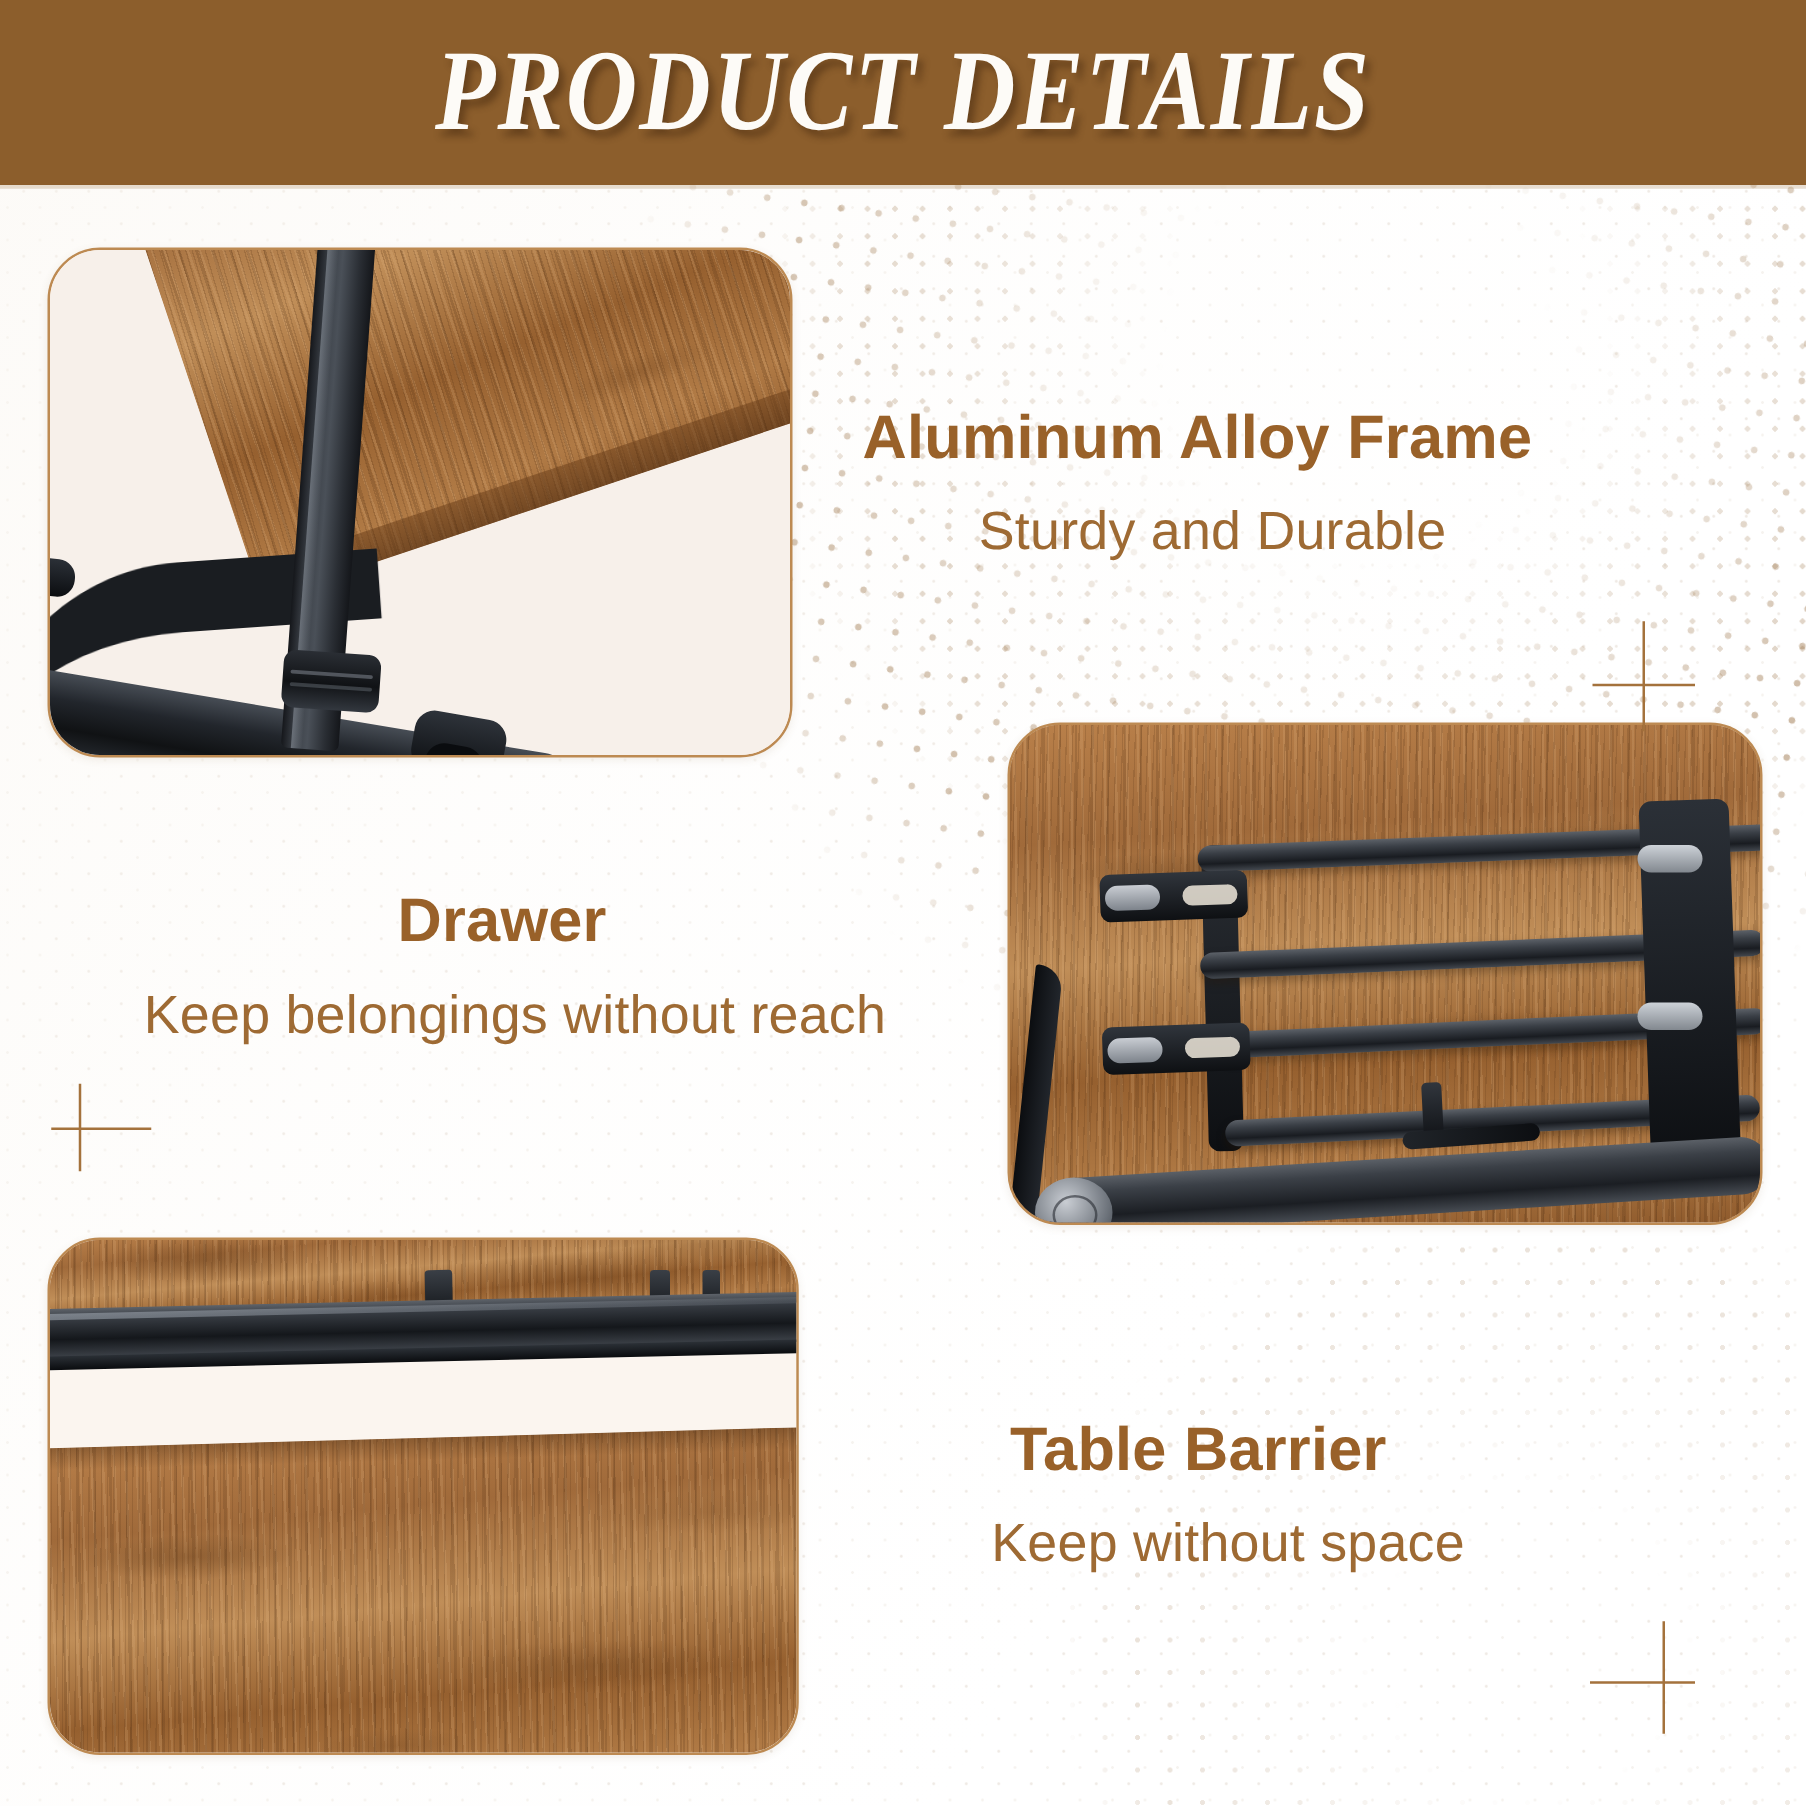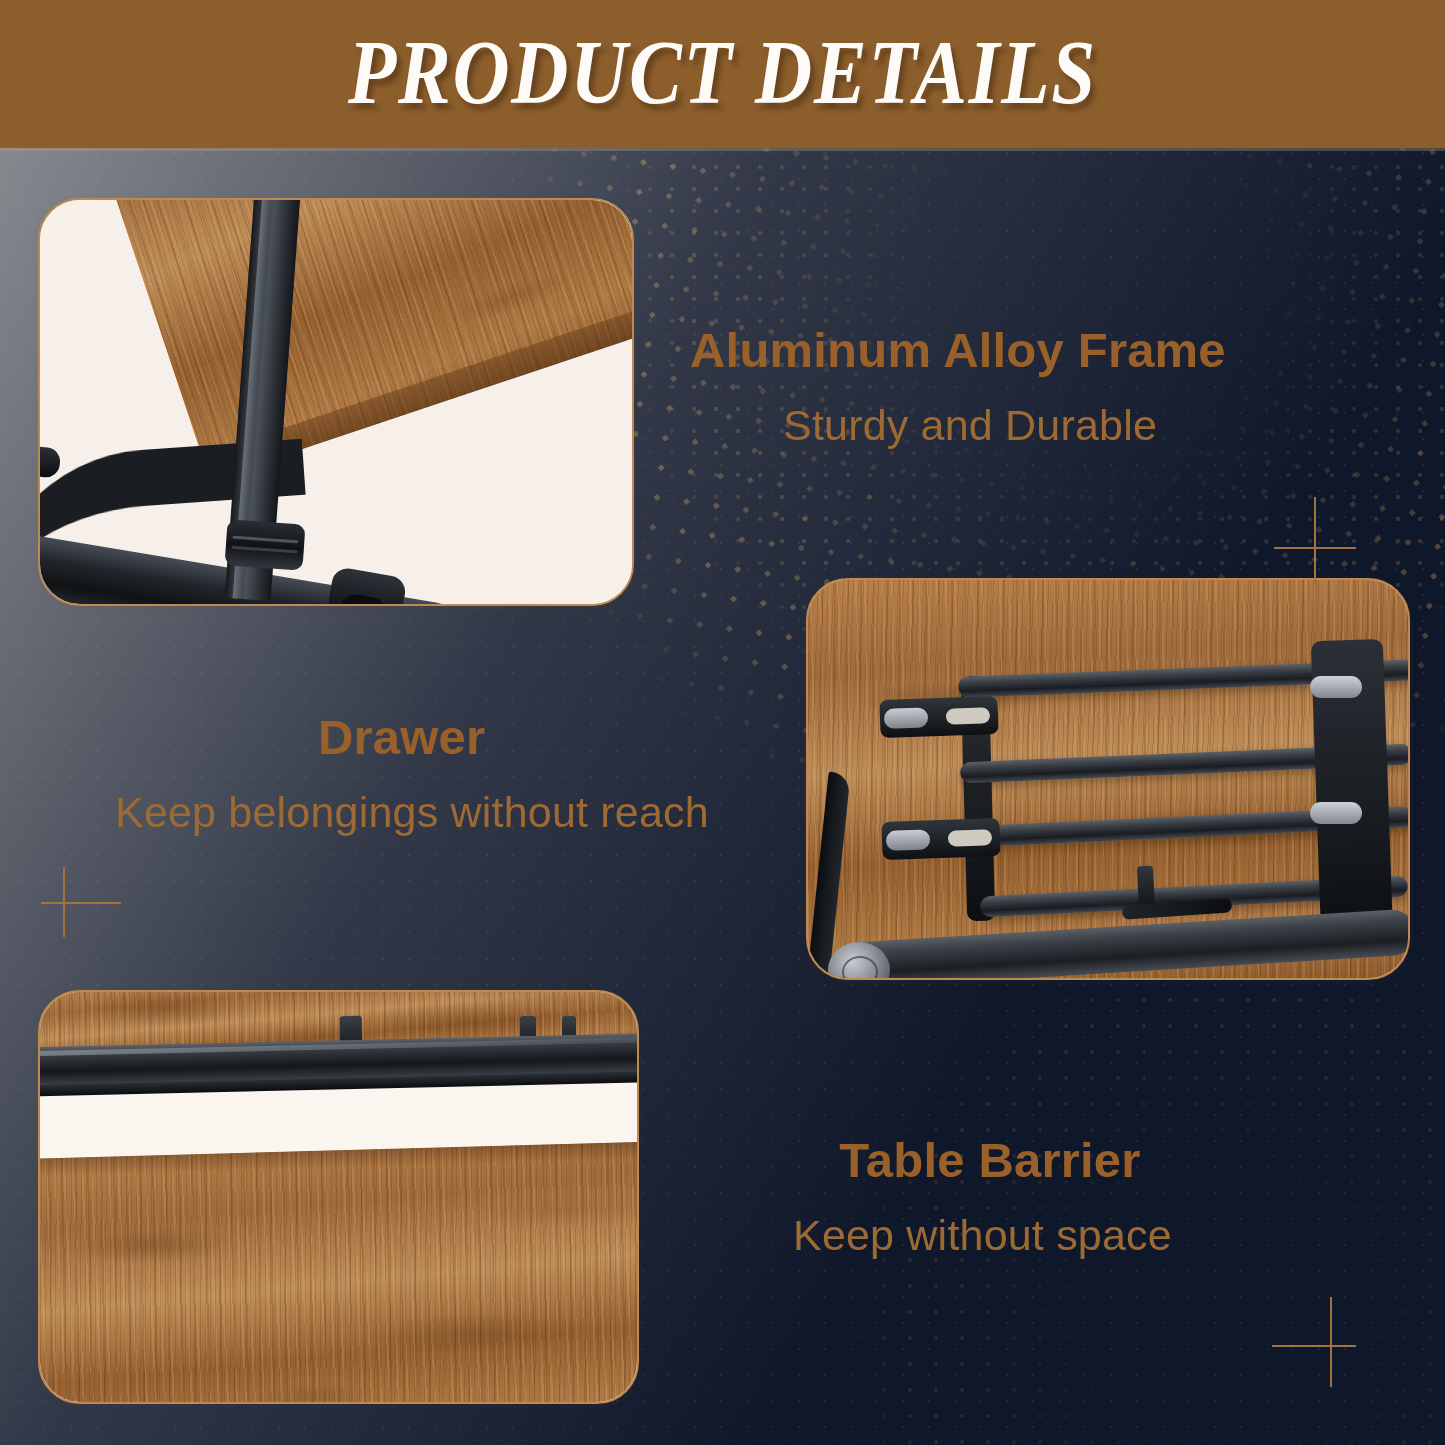--- a/index.html
+++ b/index.html
@@ -6,21 +6,21 @@
   body{
     width:1445px;height:1445px;
     font-family:"Liberation Sans", sans-serif;
     background:#EFE7DC;
     overflow:hidden;
     position:relative;
   }
   #page{
     position:absolute;inset:0;
     width:1445px;height:1445px;
-    background:#0f172a;
+    background:#ffffff;
     overflow:hidden;
   }
 
   
   .bg-texture{
     position:absolute;inset:0;
     pointer-events:none;
   }
   .bg-dots-fine{
     position:absolute;inset:0;
@@ -350,21 +350,21 @@
     letter-spacing:.2px;white-space:nowrap;line-height:1.05;
   }
   .t-sub{
     font-size:43px;font-weight:400;color:#9E6A33;
     letter-spacing:.2px;white-space:nowrap;line-height:1.1;
   }
   .txt-1{left:690px;top:325px;}
   .txt-1 .t-sub{margin-top:26px;margin-left:93px;}
   .txt-2{left:318px;top:712px;}
   .txt-2 .t-sub{margin-top:26px;margin-left:-203px;}
-  .txt-3{left:808px;top:1135px;text-align:center;}
+  .txt-3{left:808px;top:1135px;}
   .txt-3 .t-sub{margin-top:26px;margin-left:-15px;}
 
   
   .cross{position:absolute;}
   .cross .h{position:absolute;background:#A4723C;height:2px;}
   .cross .v{position:absolute;background:#A4723C;width:2px;}
   .cross-1{left:1274px;top:497px;width:82px;height:88px;}
   .cross-1 .h{left:0;top:50px;width:82px;}
   .cross-1 .v{left:40px;top:0;height:88px;}
   .cross-2{left:41px;top:867px;width:80px;height:70px;}

